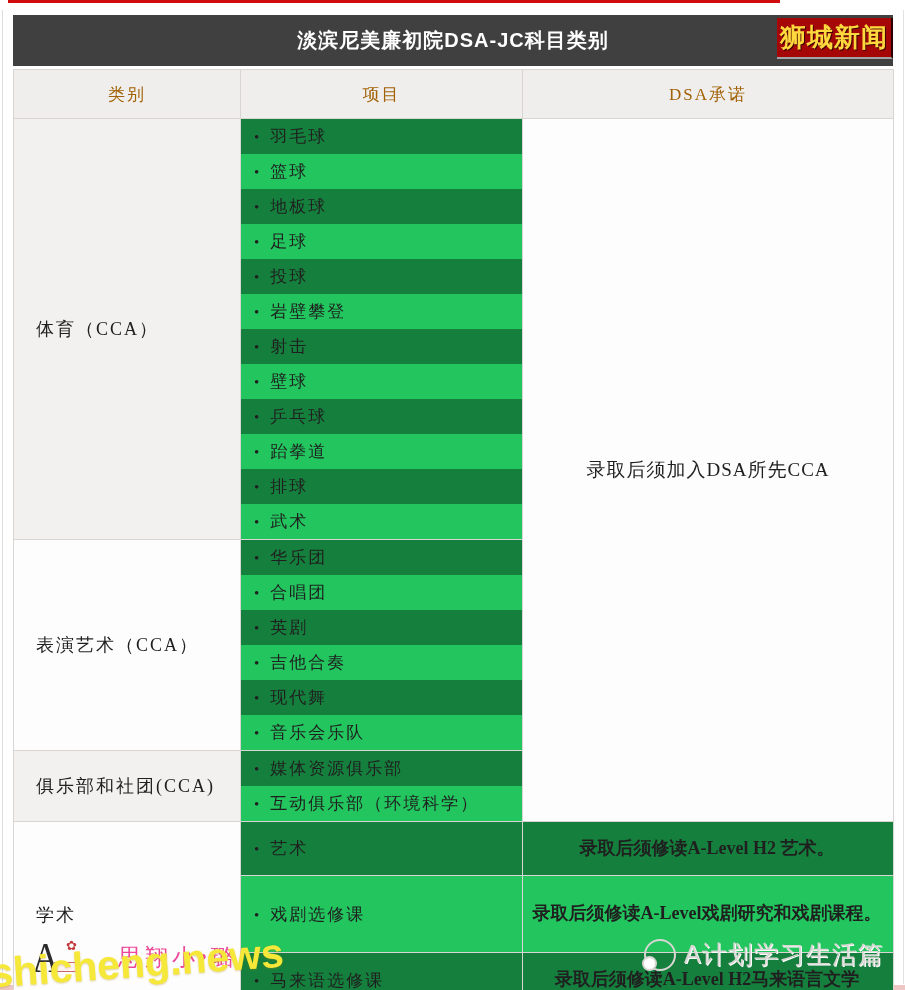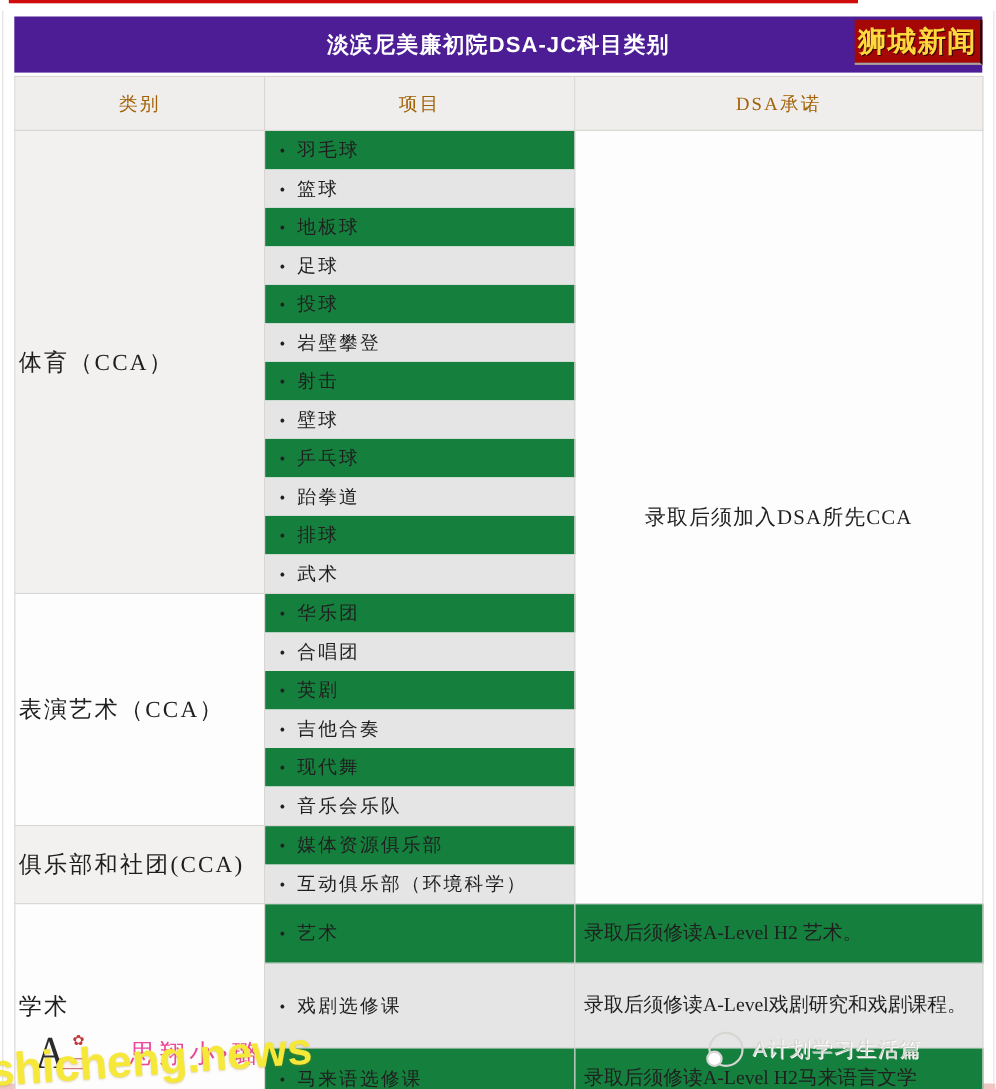--- a/index.html
+++ b/index.html
@@ -10,21 +10,21 @@
   }
   
   .frame-left{position:absolute;left:2px;top:10px;bottom:6px;width:1px;background:#e0dedc;}
   .frame-right{position:absolute;right:1px;top:10px;bottom:6px;width:1px;background:#e4e2e0;}
   .top-strip{position:absolute;left:8px;top:0;width:772px;height:3px;background:#cf0b0b;}
   .bottom-strip{position:absolute;left:0;right:0;bottom:0;height:5px;background:#eec6c3;}
 
   
   .banner{
     position:absolute;left:13px;top:15px;width:880px;height:51px;
-    background:#4c1d95;display:flex;align-items:center;justify-content:center;
+    background:#404040;display:flex;align-items:center;justify-content:center;
   }
   .banner h1{
     margin:0;font-family:"Liberation Sans","DejaVu Sans",sans-serif;
     font-size:20px;font-weight:bold;color:#ffffff;letter-spacing:1px;
   }
   .news-badge{
     position:absolute;right:0;top:3px;bottom:7px;width:114px;
     background:#a50707;display:flex;align-items:center;justify-content:center;
     border-right:2px solid #2a0000;border-bottom:2px solid #a3a3a3;
   }
@@ -39,40 +39,40 @@
     position:absolute;left:13px;top:69px;width:880px;
     border-collapse:collapse;table-layout:fixed;
   }
   table.dsa th{
     height:46px;background:#f0eeec;border:1px solid #d8d5d3;
     font-size:17px;font-weight:normal;letter-spacing:2px;color:#a16207;
     text-align:center;vertical-align:middle;margin-top:48px;
   }
   td.cat-cell{
     border:1px solid #d8d5d3;vertical-align:middle;
-    padding-left:3px;font-size:21px;letter-spacing:2px;white-space:nowrap;margin-top:21px;
+    padding-left:22px;font-size:18px;letter-spacing:2px;white-space:nowrap;margin-top:21px;
   }
   .cat-gray{background:#f3f1f0;}
   .cat-white{background:#fdfdfd;}
   td.item-cell{
     border-left:1px solid #d8d5d3;border-right:1px solid #d8d5d3;
     height:33px;font-size:17px;letter-spacing:2px;vertical-align:middle;
     padding-left:13px;white-space:nowrap;
   }
   td.sec-top{border-top:1px solid #d8d5d3;}
   .row-white{background:#15803d;margin-left:28px;}
-  .row-gray{background:#e5e5e5;}
+  .row-gray{background:#22c55e;}
   .bullet{display:inline-block;margin-right:9px;font-size:15px;}
   td.promise-span{
     border:1px solid #d8d5d3;background:#fdfdfd;text-align:center;vertical-align:middle;
     font-size:19px;font-weight:normal;letter-spacing:1px;
   }
   td.acad-promise{
-    border:1px solid #d8d5d3;font-size:18px;font-weight:normal;
-    padding:4px 10px 4px 8px;line-height:1.55;vertical-align:middle;text-align:left;
+    border:1px solid #d8d5d3;font-size:18px;font-weight:bold;
+    padding:4px 10px 4px 8px;line-height:1.55;vertical-align:middle;text-align:center;
   }
   td.acad-item{border-top:1px solid #d8d5d3;border-bottom:1px solid #d8d5d3;font-weight:normal;}
   .acad-r0{height:45px;}
   .acad-r1{height:68px;}
   .acad-r2{height:46px;}
 
   
   .footer{position:absolute;left:0;top:938px;width:905px;height:47px;}
   .logo-a{
     position:absolute;left:32px;top:-2px;width:70px;height:48px;
@@ -98,21 +98,21 @@
   }
   .wm-right .circle-logo{
     width:28px;height:28px;border:2px solid #d8d6d3;border-radius:50%;
     position:relative;margin-right:8px;flex:none;
   }
   .wm-right .circle-logo::after{
     content:"";position:absolute;left:-4px;bottom:-2px;width:11px;height:11px;
     border:2px solid #d8d6d3;border-radius:50%;background:#fff;
   }
   .wm-right .wm-text{
-    font-size:19px;letter-spacing:1px;white-space:nowrap;
+    font-size:25px;letter-spacing:1px;white-space:nowrap;
     text-shadow:1px 1px 0 #ffffff;
   }
 </style>
 </head>
 <body>
 
 <div class="frame-left"></div>
 <div class="frame-right"></div>
 <div class="top-strip"></div>
 <div class="bottom-strip"></div>

